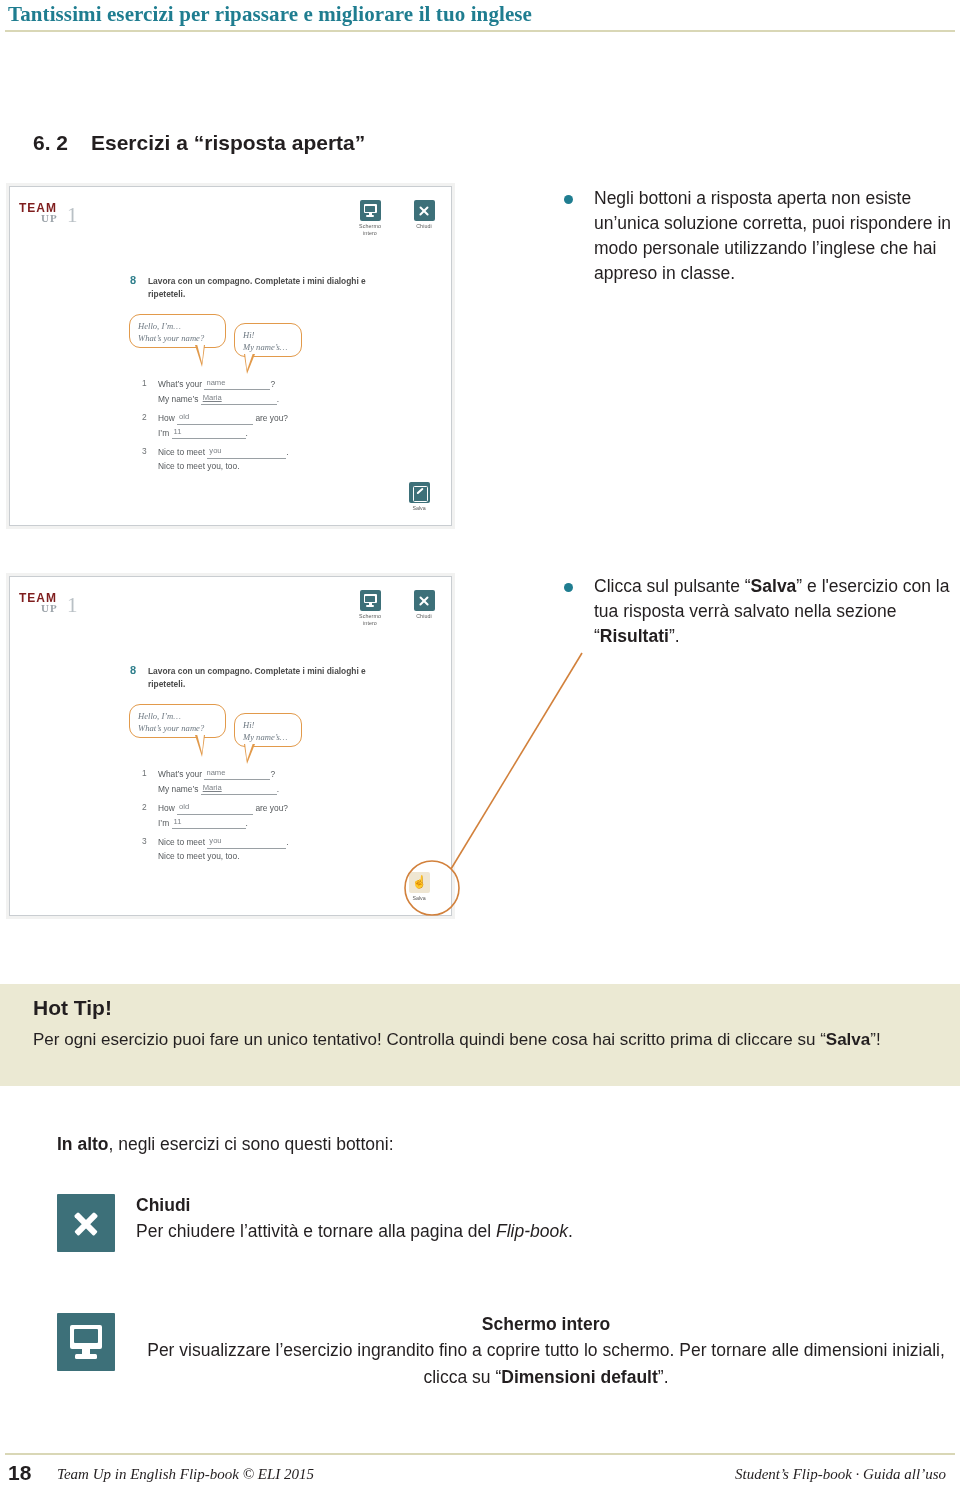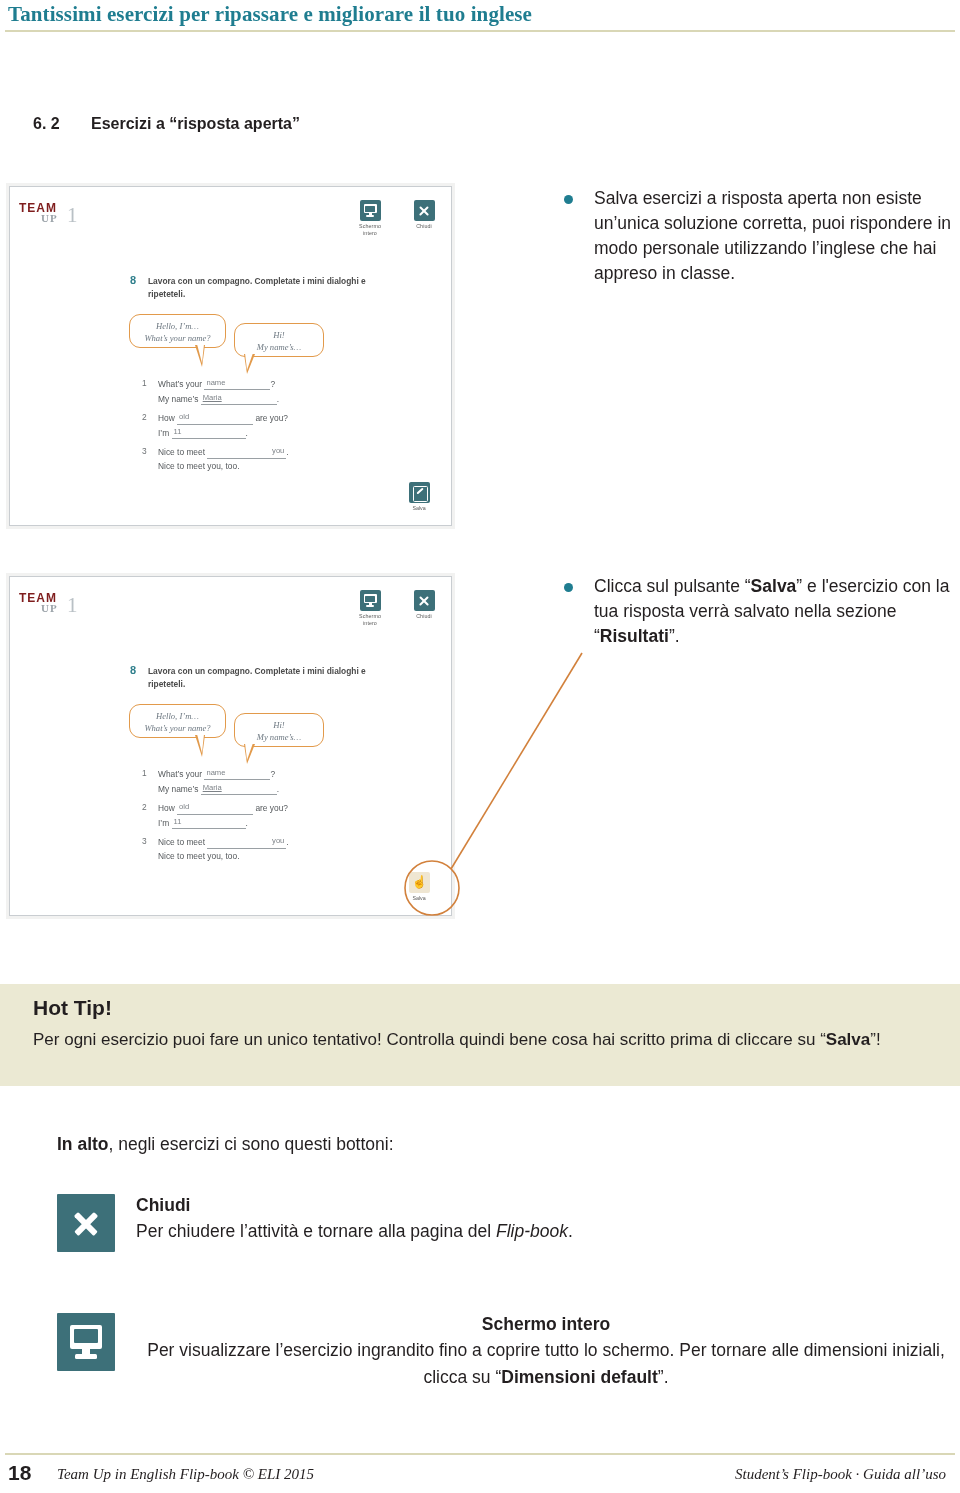--- a/index.html
+++ b/index.html
@@ -23,22 +23,22 @@
     color:#1f7d90;
     white-space:nowrap;
   }
   .header-rule{
     position:absolute;left:5px;top:30px;width:950px;height:2px;
     background:#d9d7b6;
   }
 
   
   .section-heading{
-    position:absolute;left:33px;top:115px;
-    font-size:16px;font-weight:bold;color:#231f20;
+    position:absolute;left:33px;top:131px;
+    font-size:21px;font-weight:bold;color:#231f20;
     white-space:nowrap;
   }
   .section-heading .num{display:inline-block;width:58px;}
 
   
   .shot{
     position:absolute;
     background:#ffffff;
     border:1px solid #c9cdd1;
     box-shadow:0 0 0 3px #f2f2f1;
@@ -115,27 +115,26 @@
 
   .bubble{
     position:absolute;
     border:1.4px solid #e29a4b;
     border-radius:11px;
     background:#fff;
     font-family:"Liberation Serif", serif;
     font-style:italic;
     font-size:8.6px;
     color:#6c7780;
-    text-align:center;
     line-height:1.45;
     padding:5px 8px 5px 8px;
     box-sizing:border-box;
   }
   .bub-a{left:119px;top:127px;width:97px;height:34px;}
-  .bub-b{left:224px;top:136px;width:90px;height:34px;}
+  .bub-b{left:224px;top:136px;width:68px;height:34px;}
   .tail{position:absolute;width:0;height:0;}
   .tail-a{
     left:185px;top:158px;
     border-left:7px solid transparent;border-right:3px solid transparent;
     border-top:22px solid #e29a4b;
   }
   .tail-a::after{
     content:"";position:absolute;left:-5px;top:-23px;
     border-left:5px solid transparent;border-right:2px solid transparent;
     border-top:19px solid #fff;
@@ -165,21 +164,21 @@
     color:#7d8287;
     font-size:7.6px;
     vertical-align:2px;
     text-align:left;
     padding:0 2px;
   }
   .ans.w1{min-width:62px;}
   .ans.w2{min-width:72px;text-decoration:underline;}
   .ans.w3{min-width:72px;}
   .ans.w4{min-width:70px;}
-  .ans.w5{min-width:75px;text-align:right;}
+  .ans.w5{min-width:75px;}
 
   .save-btn{
     position:absolute;right:14px;bottom:14px;width:36px;text-align:center;
   }
   .save-btn .sq{
     width:21px;height:21px;margin:0 auto;background:#3d7079;
     border-radius:2px;position:relative;
   }
   .save-btn .lbl{margin-top:2px;font-size:5.3px;color:#5a5a5a;}
 
@@ -477,21 +476,21 @@
 </div>
 
 <svg class="callout-line" viewBox="0 0 960 370">
   <circle cx="432" cy="328" r="27" fill="none" stroke="#d2813c" stroke-width="1.6"></circle>
   <line x1="451" y1="309" x2="582" y2="93" stroke="#d2813c" stroke-width="1.6"></line>
 </svg>
 
 <div class="bullets b1">
   <div class="bullet">
     <span class="dot"></span>
-    <div class="btxt">Salva esercizi a risposta aperta non esiste un’unica soluzione corretta, puoi rispondere in modo personale utilizzando l’inglese che hai appreso in classe.</div>
+    <div class="btxt">Negli bottoni a risposta aperta non esiste un’unica soluzione corretta, puoi rispondere in modo personale utilizzando l’inglese che hai appreso in classe.</div>
   </div>
 </div>
 
 <div class="bullets b2">
   <div class="bullet">
     <span class="dot"></span>
     <div class="btxt"><span>Clicca sul pulsante “</span><b>Salva</b><span>” e l'esercizio con la tua risposta verrà salvato nella sezione “</span><b>Risultati</b><span>”.</span></div>
   </div>
 </div>
 

